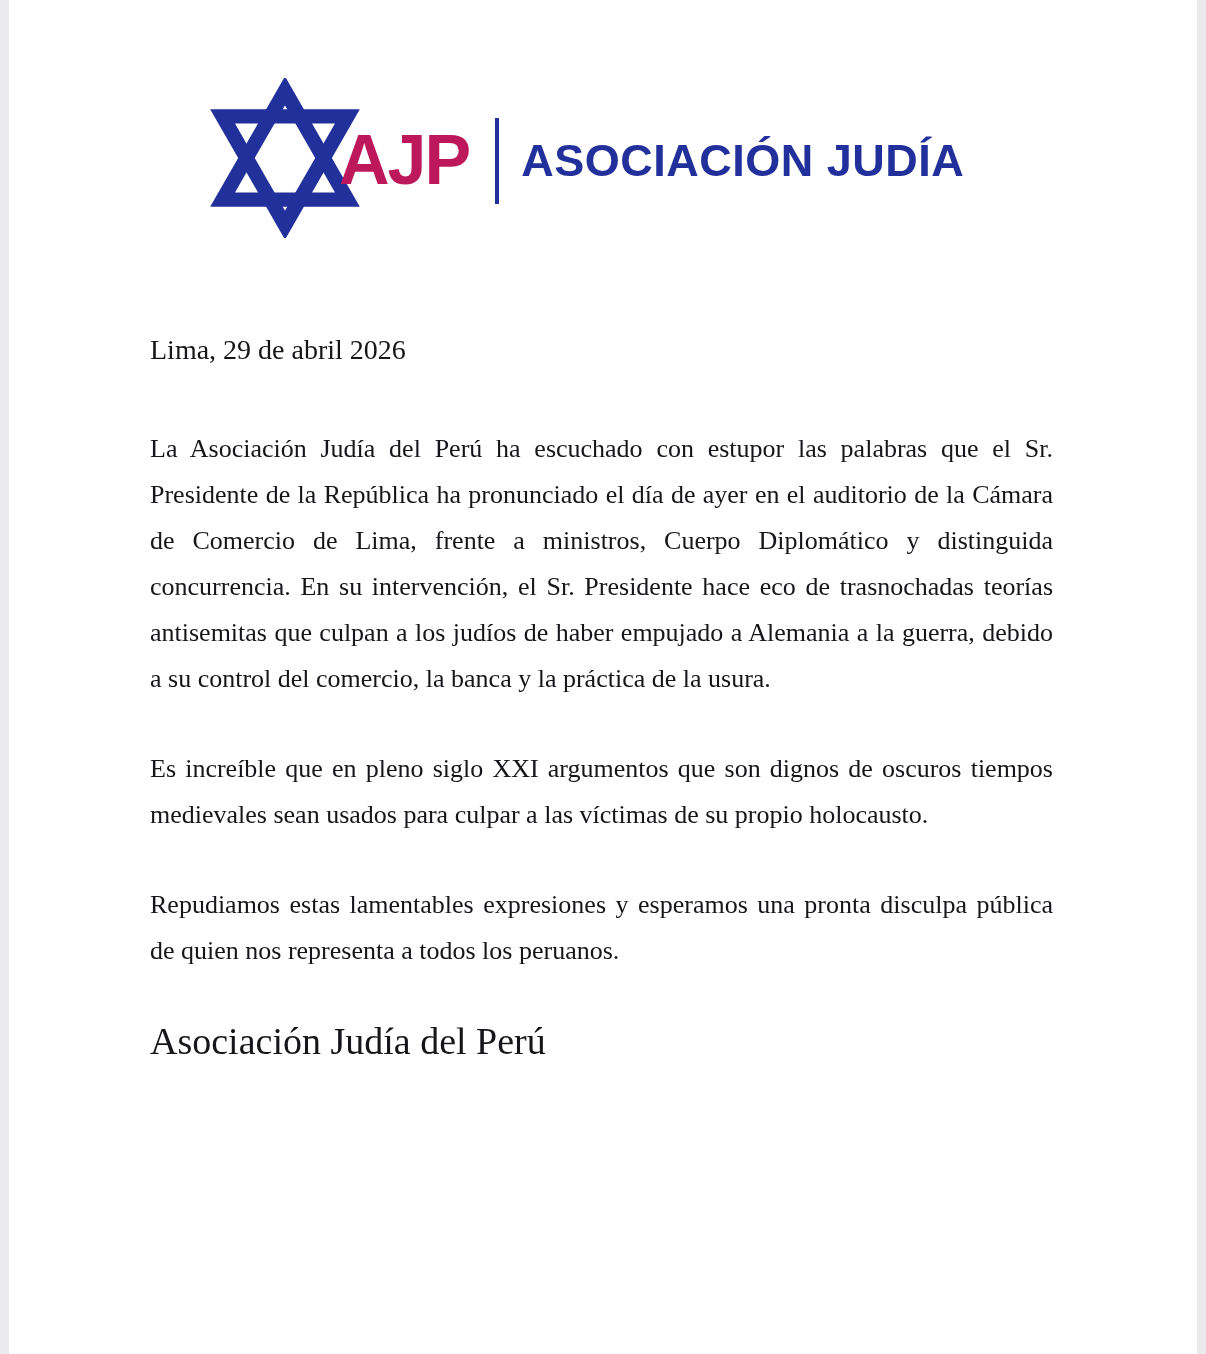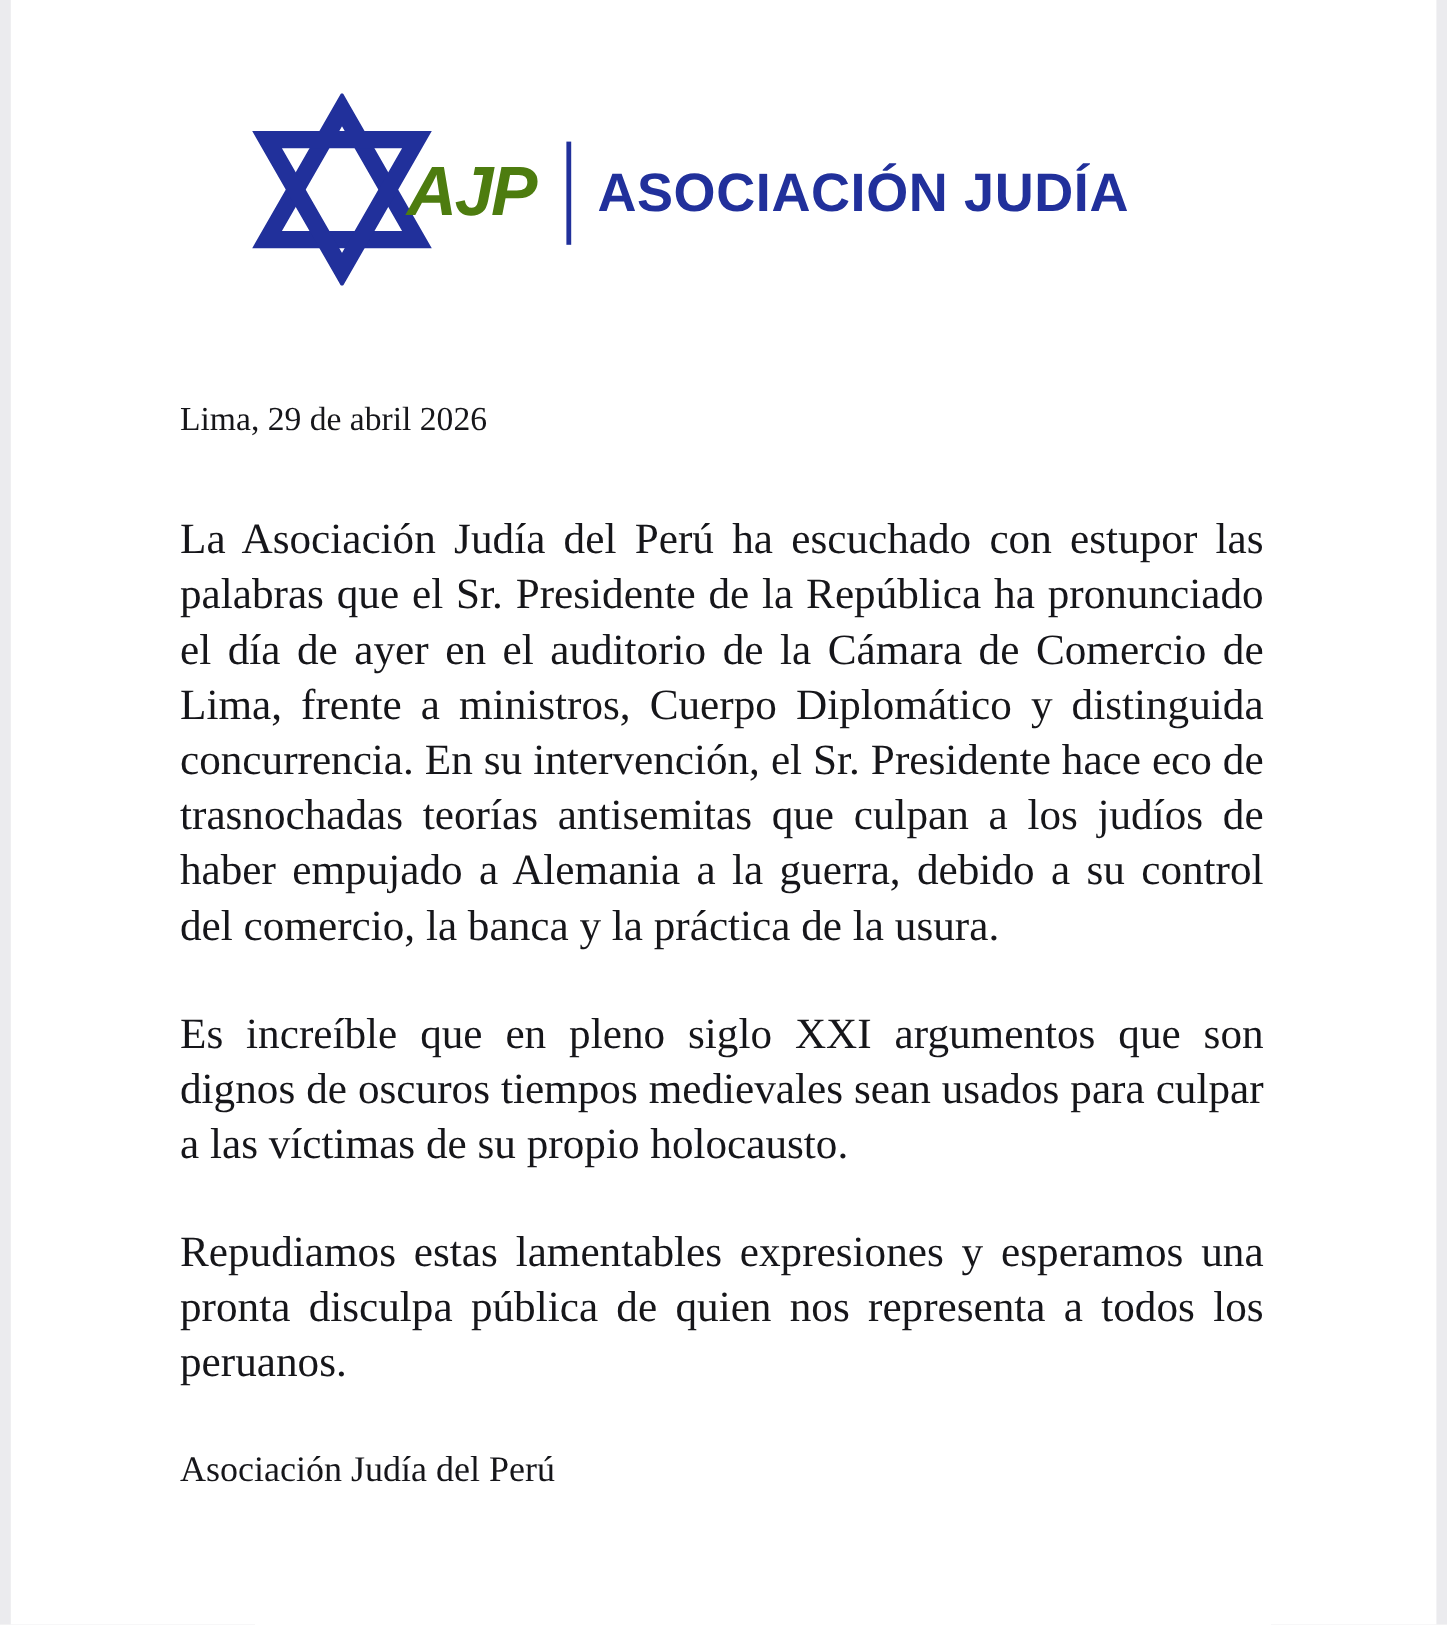--- a/index.html
+++ b/index.html
@@ -42,25 +42,24 @@
     gap: 0px;
   }
   .logo-star {
     width: 160px;
     height: 160px;
     flex: 0 0 auto;
   }
   .logo-ajp {
     font-family: "Liberation Sans", sans-serif;
     font-weight: bold;
-    font-style: italic;
-    font-size: 58px;
+    font-size: 70px;
     line-height: 86px;
     letter-spacing: -2px;
-    color: #4d7c0f;
+    color: #be185d;
     margin-left: -26px;
     margin-top: 4px;
   }
   .logo-divider {
     width: 4px;
     height: 86px;
     background: #21309b;
     margin: 6px 22px 0 26px;
   }
   .logo-org {
@@ -78,31 +77,31 @@
     top: 330px;
     width: 903px;
   }
   .date-line {
     font-size: 28px;
     line-height: 40px;
     color: #16161a;
     margin-bottom: 56px;
   }
   .para {
-    font-size: 36px;
+    font-size: 26px;
     line-height: 46px;
     color: #16161a;
     text-align: justify;
     margin: 0 0 44px 0;
   }
   .para:last-child {
     margin-bottom: 0;
   }
   .signature {
-    font-size: 30px;
+    font-size: 38px;
     line-height: 46px;
     color: #16161a;
     text-align: left;
     margin-top: 26px;
   }
 </style>
 </head>
 <body>
 
 <div class="page">

